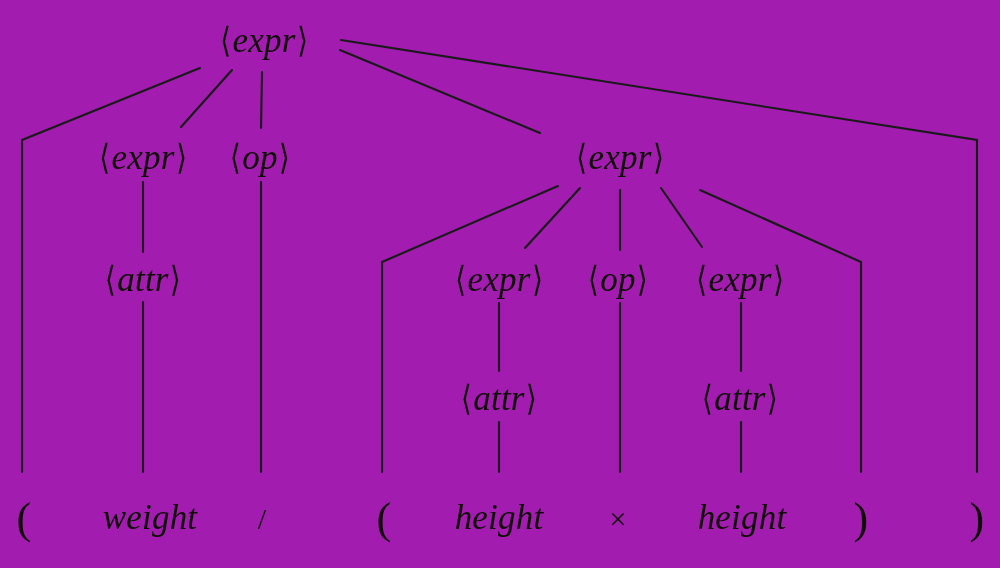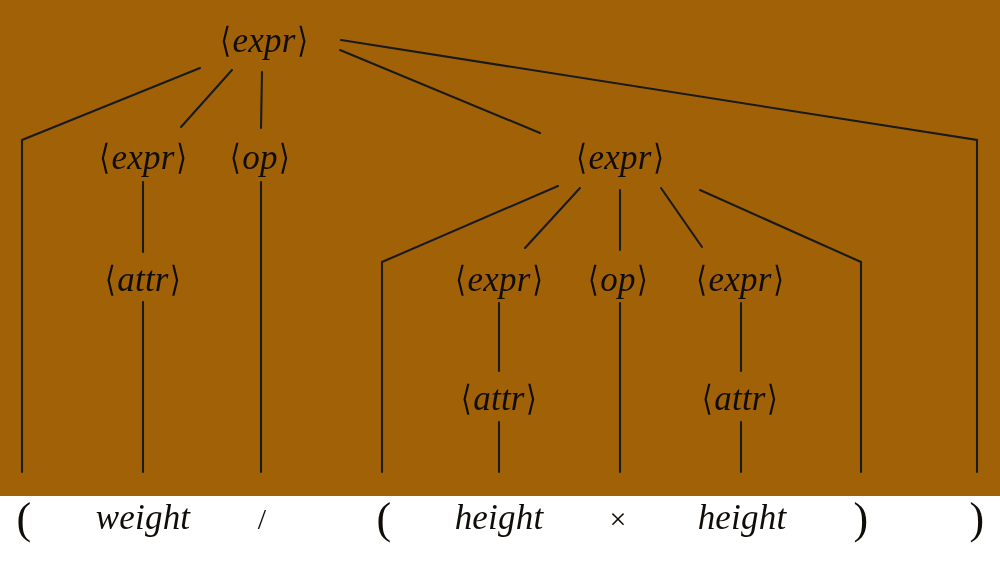--- a/index.html
+++ b/index.html
@@ -9,22 +9,22 @@
   }
   body {
     width: 1000px;
     height: 568px;
     font-family: "Liberation Serif", "DejaVu Serif", serif;
     overflow: hidden;
   }
   #tree-figure {
     position: relative;
     width: 1000px;
-    height: 496px;
-    background: #a16207;
+    height: 568px;
+    background: #a21caf;
   }
   #tree-svg {
     position: absolute;
     left: 0;
     top: 0;
     width: 1000px;
     height: 568px;
   }
   .edge {
     stroke: #1a1a1a;
@@ -99,21 +99,21 @@
       <div class="node-label" style="left: 143px; top: 157px;"><span class="angle">⟨</span><span class="nonterminal">expr</span><span class="angle">⟩</span></div>
       <div class="node-label" style="left: 260px; top: 157px;"><span class="angle">⟨</span><span class="nonterminal">op</span><span class="angle">⟩</span></div>
       <div class="node-label" style="left: 620px; top: 157px;"><span class="angle">⟨</span><span class="nonterminal">expr</span><span class="angle">⟩</span></div>
       <div class="node-label" style="left: 143px; top: 279px;"><span class="angle">⟨</span><span class="nonterminal">attr</span><span class="angle">⟩</span></div>
       <div class="node-label" style="left: 499px; top: 279px;"><span class="angle">⟨</span><span class="nonterminal">expr</span><span class="angle">⟩</span></div>
       <div class="node-label" style="left: 618px; top: 279px;"><span class="angle">⟨</span><span class="nonterminal">op</span><span class="angle">⟩</span></div>
       <div class="node-label" style="left: 740px; top: 279px;"><span class="angle">⟨</span><span class="nonterminal">expr</span><span class="angle">⟩</span></div>
       <div class="node-label" style="left: 499px; top: 398px;"><span class="angle">⟨</span><span class="nonterminal">attr</span><span class="angle">⟩</span></div>
       <div class="node-label" style="left: 740px; top: 398px;"><span class="angle">⟨</span><span class="nonterminal">attr</span><span class="angle">⟩</span></div>
       <div class="node-label" style="left: 24px; top: 518px;"><span class="paren">(</span></div>
-      <div class="node-label" style="left: 143px; top: 518px;"><span class="terminal">weight</span></div>
+      <div class="node-label" style="left: 150px; top: 518px;"><span class="terminal">weight</span></div>
       <div class="node-label" style="left: 262px; top: 518px;"><span class="opsym">/</span></div>
       <div class="node-label" style="left: 384px; top: 518px;"><span class="paren">(</span></div>
       <div class="node-label" style="left: 499px; top: 518px;"><span class="terminal">height</span></div>
       <div class="node-label" style="left: 618px; top: 518px;"><span class="opsym">×</span></div>
       <div class="node-label" style="left: 742px; top: 518px;"><span class="terminal">height</span></div>
       <div class="node-label" style="left: 861px; top: 518px;"><span class="paren">)</span></div>
       <div class="node-label" style="left: 977px; top: 518px;"><span class="paren">)</span></div>
     </div>
 
 </div>

